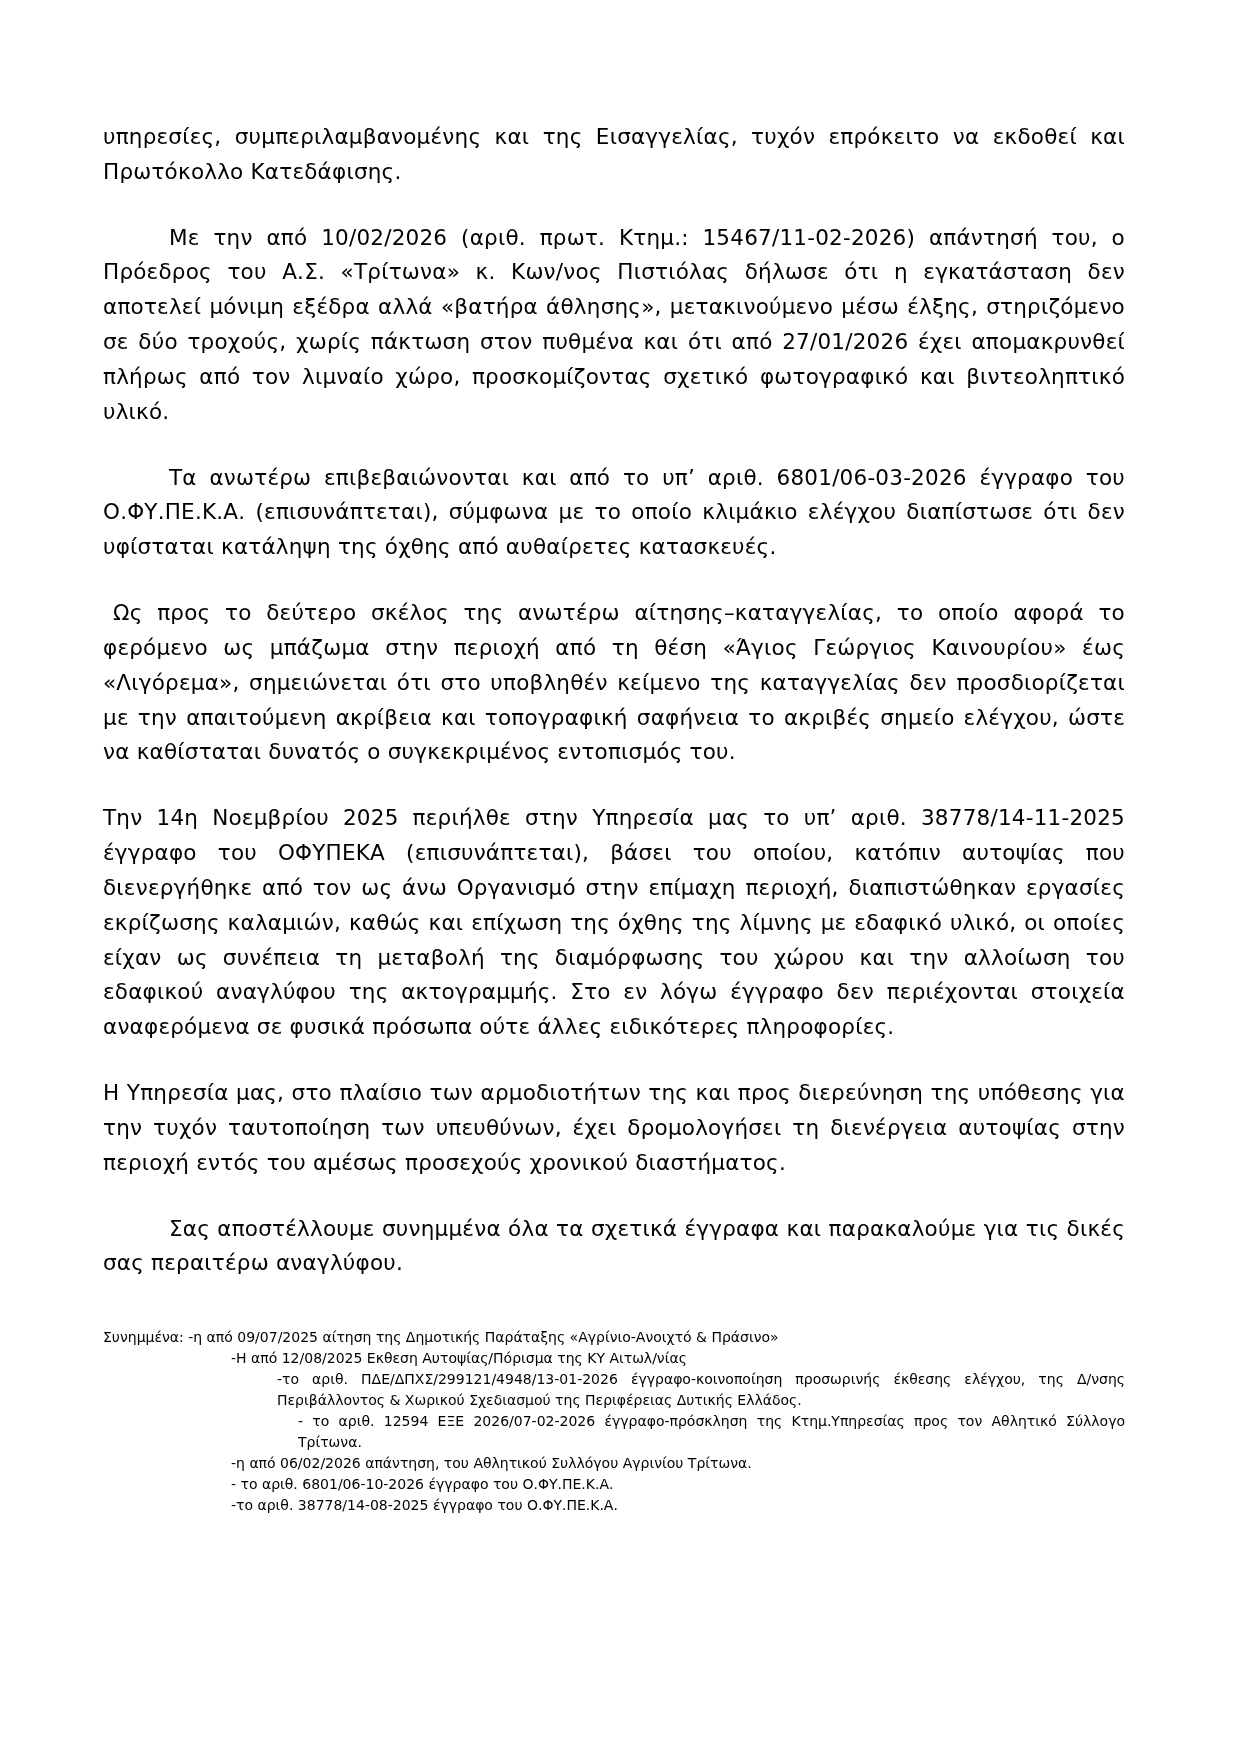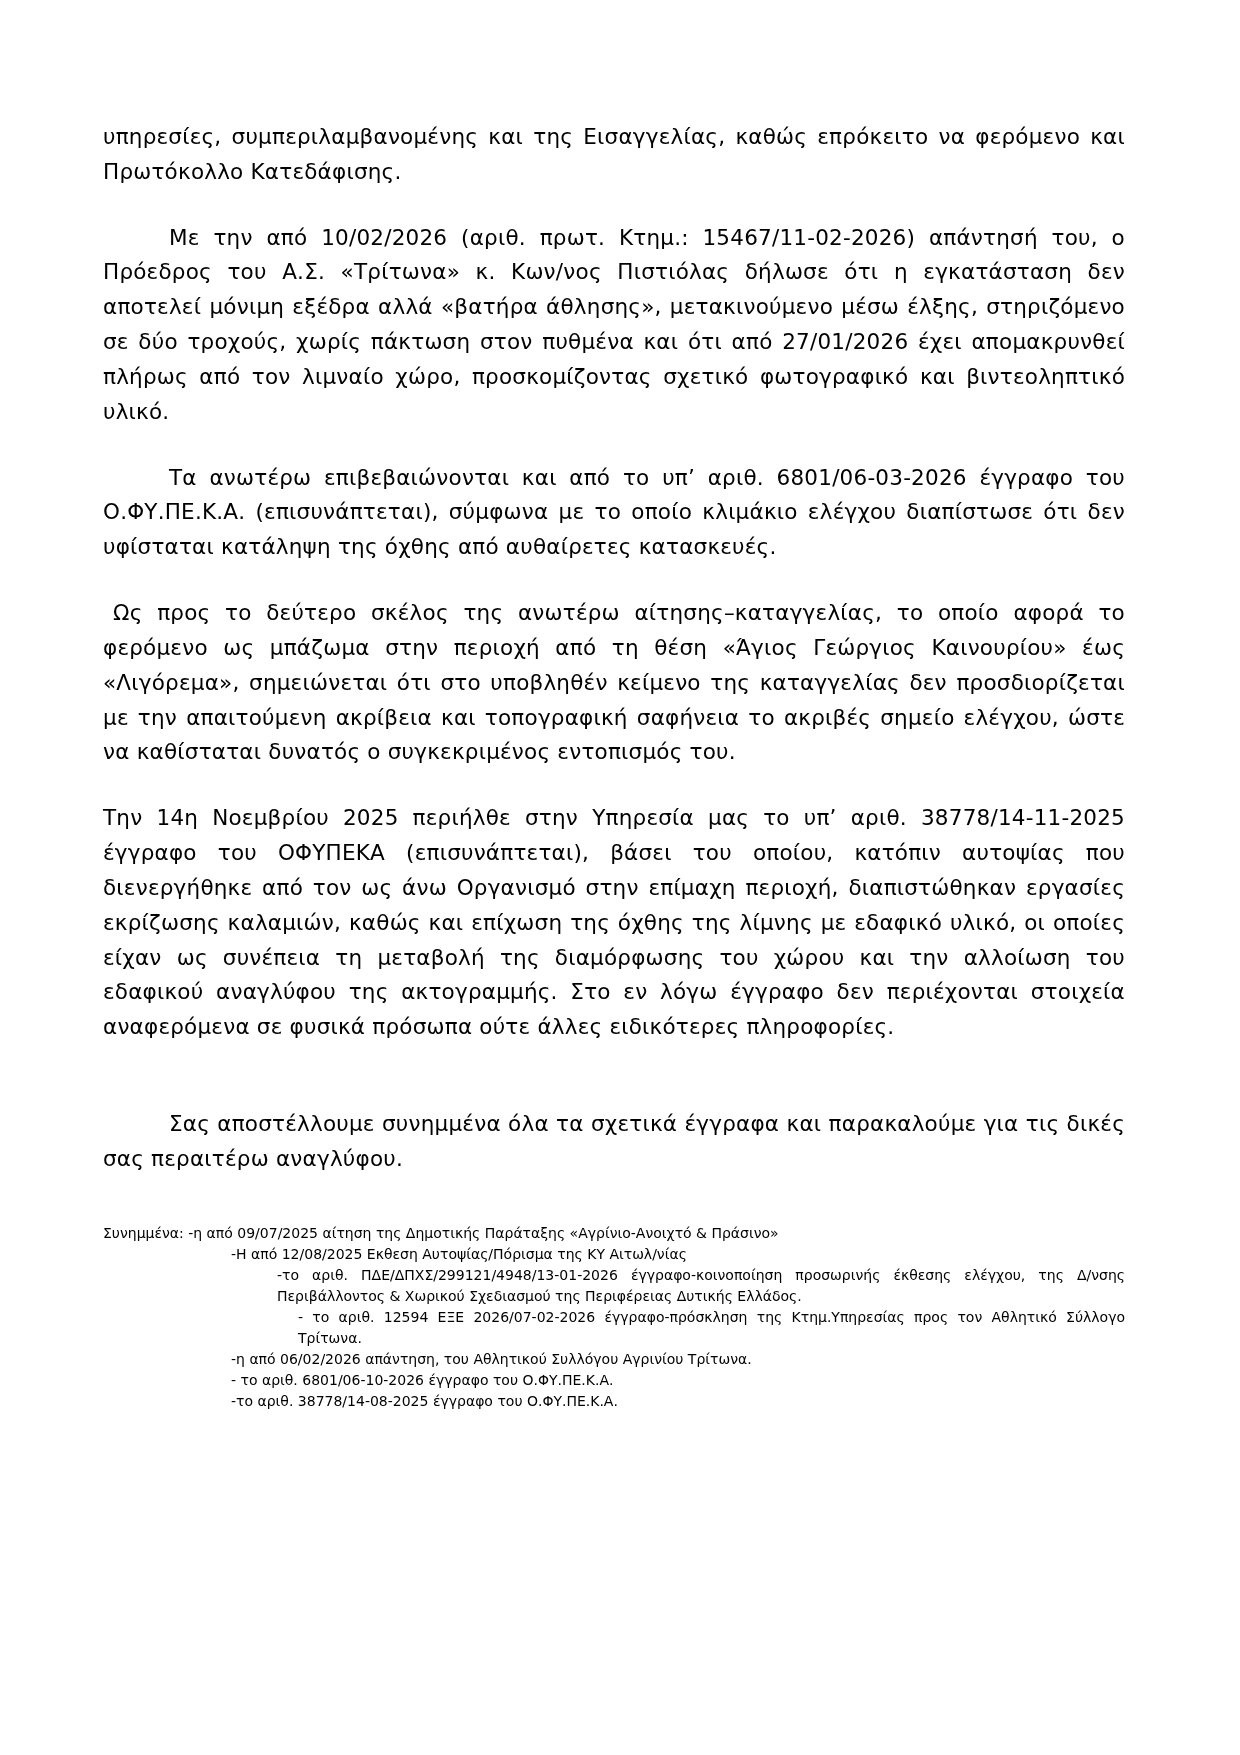--- a/index.html
+++ b/index.html
@@ -65,40 +65,41 @@
   .ind-3 { padding-left: 195px; }
   .ind-4 { padding-left: 128px; }
 </style>
 </head>
 <body>
 
 <div class="page">
 
   <div class="doc-body">
 
-    <p class="para">υπηρεσίες, συμπεριλαμβανομένης και της Εισαγγελίας, καθώς επρόκειτο να φερόμενο και Πρωτόκολλο Κατεδάφισης.</p>
+    <p class="para">υπηρεσίες, συμπεριλαμβανομένης και της Εισαγγελίας, τυχόν επρόκειτο να εκδοθεί και Πρωτόκολλο Κατεδάφισης.</p>
 
     <div class="gap-blank"></div>
 
     <p class="para indent">Με την από 10/02/2026 (αριθ. πρωτ. Κτημ.: 15467/11-02-2026) απάντησή του, ο Πρόεδρος του Α.Σ. «Τρίτωνα» κ. Κων/νος Πιστιόλας δήλωσε ότι η εγκατάσταση δεν αποτελεί μόνιμη εξέδρα αλλά «βατήρα άθλησης», μετακινούμενο μέσω έλξης, στηριζόμενο σε δύο τροχούς, χωρίς πάκτωση στον πυθμένα και ότι από 27/01/2026 έχει απομακρυνθεί πλήρως από τον λιμναίο χώρο, προσκομίζοντας σχετικό φωτογραφικό και βιντεοληπτικό υλικό.</p>
 
     <div class="gap-blank"></div>
 
     <p class="para indent">Τα ανωτέρω επιβεβαιώνονται και από το υπ’ αριθ. 6801/06-03-2026 έγγραφο του Ο.ΦΥ.ΠΕ.Κ.Α. (επισυνάπτεται), σύμφωνα με το οποίο κλιμάκιο ελέγχου διαπίστωσε ότι δεν υφίσταται κατάληψη της όχθης από αυθαίρετες κατασκευές.</p>
 
     <div class="gap-blank"></div>
 
     <p class="para indent-small"> Ως προς το δεύτερο σκέλος της ανωτέρω αίτησης–καταγγελίας, το οποίο αφορά το φερόμενο ως μπάζωμα στην περιοχή από τη θέση «Άγιος Γεώργιος Καινουρίου» έως «Λιγόρεμα», σημειώνεται ότι στο υποβληθέν κείμενο της καταγγελίας δεν προσδιορίζεται με την απαιτούμενη ακρίβεια και τοπογραφική σαφήνεια το ακριβές σημείο ελέγχου, ώστε να καθίσταται δυνατός ο συγκεκριμένος εντοπισμός του.</p>
 
     <div class="gap-blank"></div>
 
     <p class="para">Την 14η Νοεμβρίου 2025 περιήλθε στην Υπηρεσία μας το υπ’ αριθ. 38778/14-11-2025 έγγραφο του ΟΦΥΠΕΚΑ (επισυνάπτεται), βάσει του οποίου, κατόπιν αυτοψίας που διενεργήθηκε από τον ως άνω Οργανισμό στην επίμαχη περιοχή, διαπιστώθηκαν εργασίες εκρίζωσης καλαμιών, καθώς και επίχωση της όχθης της λίμνης με εδαφικό υλικό, οι οποίες είχαν ως συνέπεια τη μεταβολή της διαμόρφωσης του χώρου και την αλλοίωση του εδαφικού αναγλύφου της ακτογραμμής. Στο εν λόγω έγγραφο δεν περιέχονται στοιχεία αναφερόμενα σε φυσικά πρόσωπα ούτε άλλες ειδικότερες πληροφορίες.</p>
 
     <div class="gap-blank"></div>
 
+    <p class="para">Η Υπηρεσία μας, στο πλαίσιο των αρμοδιοτήτων της και προς διερεύνηση της υπόθεσης για την τυχόν ταυτοποίηση των υπευθύνων, έχει δρομολογήσει τη διενέργεια αυτοψίας στην περιοχή εντός του αμέσως προσεχούς χρονικού διαστήματος.</p>
 
     <div class="gap-blank"></div>
 
     <p class="para indent">Σας αποστέλλουμε συνημμένα όλα τα σχετικά έγγραφα και παρακαλούμε για τις δικές σας περαιτέρω αναγλύφου.</p>
 
   </div>
 
   <div class="gap-blank-lg"></div>
 
   <div class="attachments">

